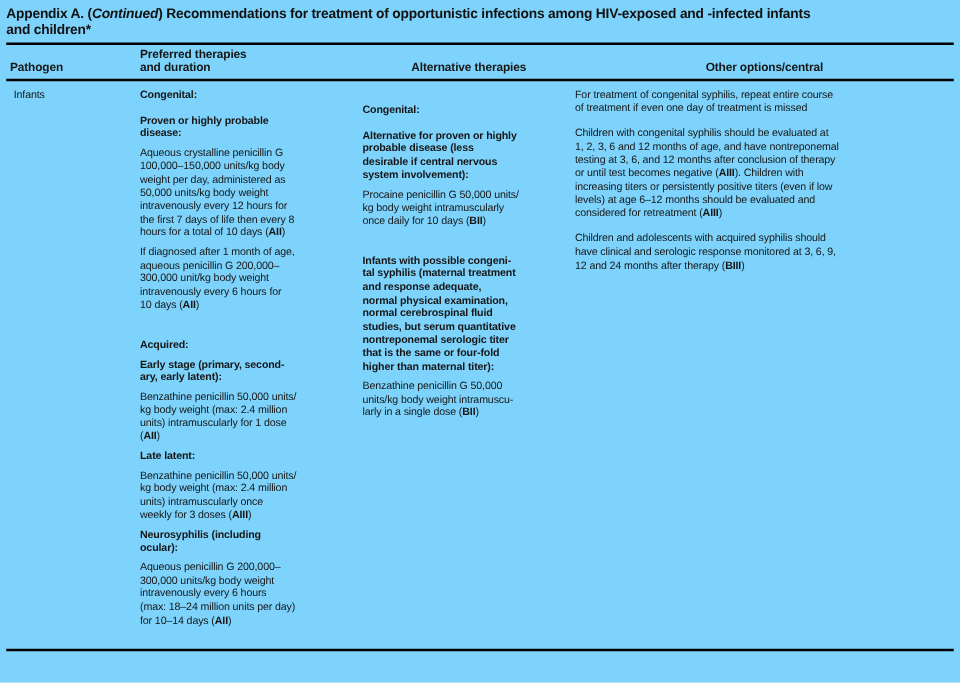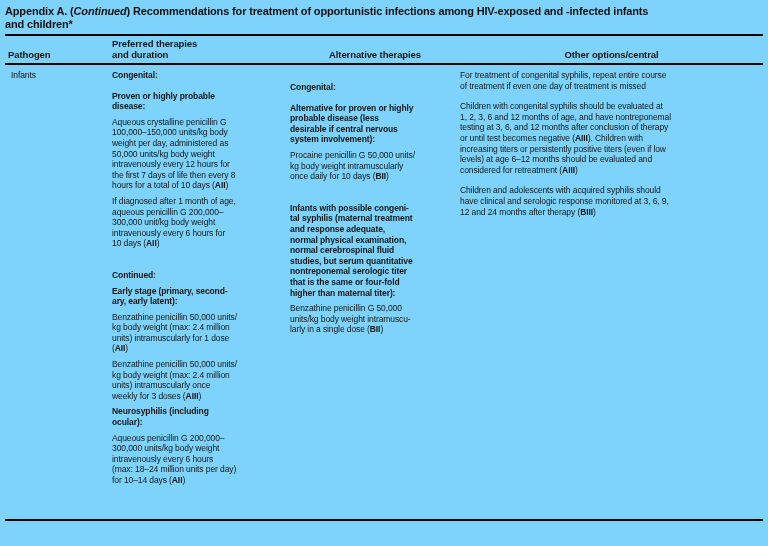--- a/index.html
+++ b/index.html
@@ -96,27 +96,28 @@
 weight per day, administered as
 50,000 units/kg body weight
 intravenously every 12 hours for
 the first 7 days of life then every 8
 hours for a total of 10 days (<b>AII</b>)</div>
         <div class="para">If diagnosed after 1 month of age,
 aqueous penicillin G 200,000–
 300,000 unit/kg body weight
 intravenously every 6 hours for
 10 days (<b>AII</b>)</div>
-        <div class="para b biggap">Continued:</div>
+        <div class="para b biggap">Acquired:</div>
         <div class="para b">Early stage (primary, second-
 ary, early latent):</div>
         <div class="para">Benzathine penicillin 50,000 units/
 kg body weight (max: 2.4 million
 units) intramuscularly for 1 dose
 (<b>AII</b>)</div>
+        <div class="para b">Late latent:</div>
         <div class="para">Benzathine penicillin 50,000 units/
 kg body weight (max: 2.4 million
 units) intramuscularly once
 weekly for 3 doses (<b>AIII</b>)</div>
         <div class="para b">Neurosyphilis (including
 ocular):</div>
         <div class="para">Aqueous penicillin G 200,000–
 300,000 units/kg body weight
 intravenously every 6 hours
 (max: 18–24 million units per day)

